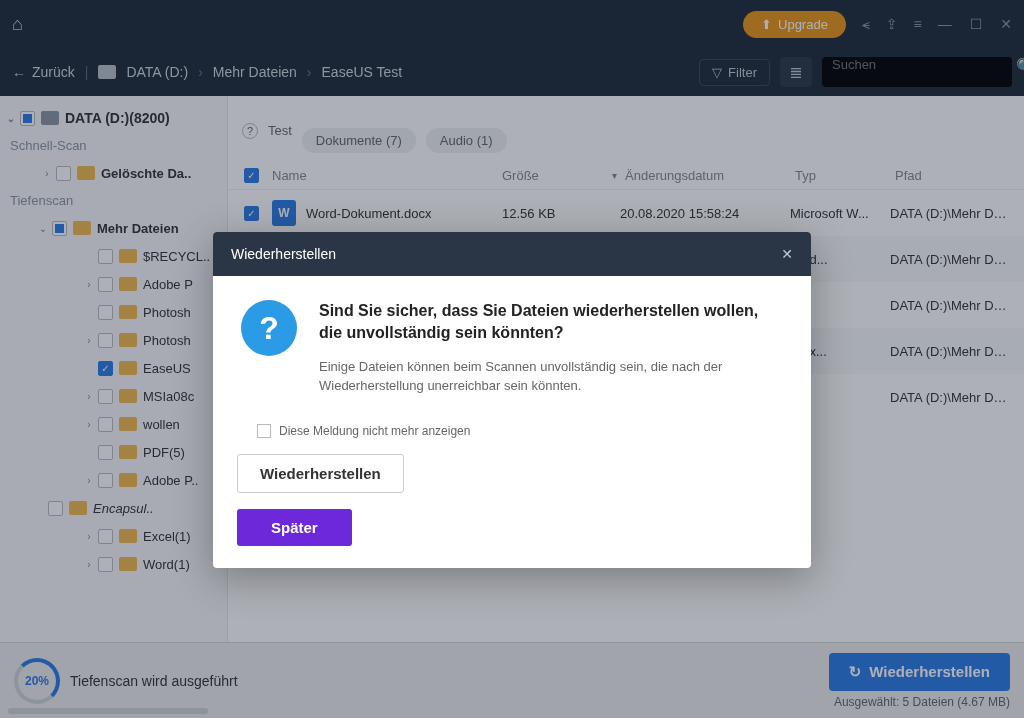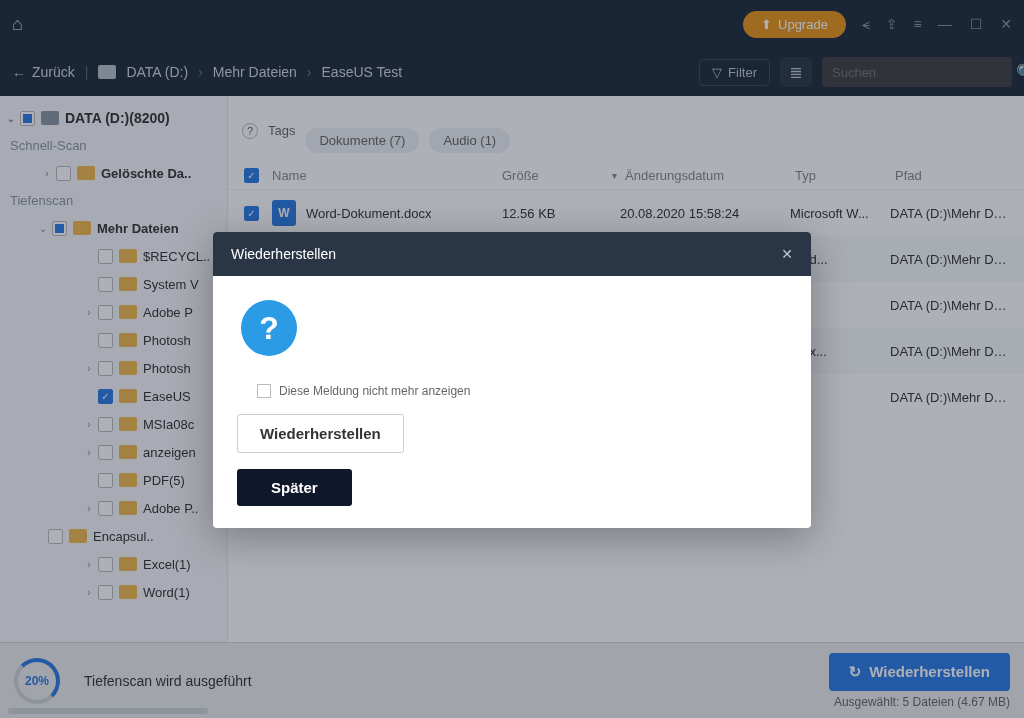--- a/index.html
+++ b/index.html
@@ -15,21 +15,21 @@
 
 .navbar { height: 48px; background: #1e2a3a; display: flex; align-items: center; padding: 0 12px; justify-content: space-between; }
 .nav-left { display: flex; align-items: center; gap: 10px; color: #d0d6dc; font-size: 14px; }
 .nav-back { display: flex; align-items: center; gap: 6px; cursor: pointer; }
 .nav-divider { color: #5a6470; }
 .disk-icon { display: inline-block; width: 18px; height: 14px; background: #b8c0c8; border-radius: 2px; }
 .crumb-sep { color: #6a7480; }
 .nav-right { display: flex; align-items: center; gap: 10px; }
 .filter-btn { background: transparent; border: 1px solid #3a4656; color: #c0c8d0; padding: 5px 12px; border-radius: 4px; cursor: pointer; font-size: 13px; display: flex; align-items: center; gap: 6px; }
 .view-toggle { width: 32px; height: 30px; background: #2a3646; border-radius: 4px; display: flex; align-items: center; justify-content: center; color: #c0c8d0; cursor: pointer; }
-.search-box { background: #404040; border-radius: 4px; display: flex; align-items: center; padding: 0 10px; height: 30px; width: 190px; gap: 8px; }
+.search-box { background: #000000; border-radius: 4px; display: flex; align-items: flex-start; padding: 0 10px; height: 30px; width: 190px; gap: 8px; }
 .search-box input { background: transparent; border: none; color: #c0c8d0; outline: none; flex: 1; font-size: 13px; }
 .search-box .sicon { color: #8a96a4; }
 
 .content { display: flex; height: 546px; background: #fff; }
 .sidebar { width: 228px; background: #f7f8fa; border-right: 1px solid #e5e8eb; overflow-y: auto; padding-top: 8px; font-size: 13px; color: #333; }
 .tree-item { display: flex; align-items: center; padding: 4px 8px 4px 4px; height: 28px; white-space: nowrap; overflow: hidden; }
 .tree-item.root { font-weight: bold; font-size: 14px; }
 .tree-toggle { width: 14px; color: #888; cursor: pointer; font-size: 10px; display: inline-block; text-align: center; }
 .chk { width: 15px; height: 15px; border: 1px solid #bbb; border-radius: 2px; margin: 0 6px 0 2px; cursor: pointer; display: inline-flex; align-items: center; justify-content: center; background: #fff; flex-shrink: 0; }
 .chk.checked { background: #2c7be5; border-color: #2c7be5; }
@@ -51,41 +51,41 @@
 .col-date { flex: 0 0 170px; }
 .col-type { flex: 0 0 100px; }
 .col-path { flex: 1; }
 .list-body { flex: 1; overflow: hidden; }
 .row { display: flex; align-items: center; padding: 10px 14px; font-size: 13px; color: #333; height: 46px; }
 .row:nth-child(even) { background: #f7f9fb; }
 .file-ic { width: 24px; height: 26px; background: #2c7be5; border-radius: 3px; margin-right: 10px; display: flex; align-items: center; justify-content: center; color: #fff; font-weight: bold; font-size: 12px; flex-shrink: 0; }
 .ellipsis { overflow: hidden; text-overflow: ellipsis; white-space: nowrap; }
 
 .status-bar { height: 76px; background: #ededed; border-top: 1px solid #d0d4d8; display: flex; align-items: center; padding: 0 14px; justify-content: space-between; position: relative; }
-.status-left { display: flex; align-items: center; gap: 24px; }
+.status-left { display: flex; align-items: center; gap: 10px; }
 .progress-ring { width: 46px; height: 46px; border-radius: 50%; border: 4px solid #d0d4d8; border-top-color: #2c7be5; border-right-color: #2c7be5; display: flex; align-items: center; justify-content: center; color: #2c7be5; font-size: 12px; font-weight: bold; }
 .status-text .st-title { font-weight: normal; font-size: 14px; color: #333; }
 .status-text .st-sub { font-size: 12px; color: #666; margin-top: 3px; }
 .status-right { text-align: right; }
 .recover-btn { background: #2c7be5; color: #fff; border: none; padding: 10px 20px; border-radius: 4px; font-size: 15px; font-weight: 600; cursor: pointer; display: flex; align-items: center; gap: 8px; }
 .status-selected { font-size: 12px; color: #666; margin-top: 4px; }
 
 .overlay { position: absolute; inset: 0; background: rgba(20,30,45,0.35); display: flex; align-items: flex-start; justify-content: center; }
 .modal { width: 598px; background: #fff; border-radius: 4px; margin-top: 232px; box-shadow: 0 10px 40px rgba(0,0,0,0.3); overflow: hidden; }
 .modal-head { background: #2a3646; color: #fff; padding: 14px 18px; display: flex; justify-content: space-between; align-items: center; font-size: 14px; }
 .modal-close { cursor: pointer; color: #c0c8d0; font-size: 14px; }
 .modal-body { padding: 24px 28px 18px; display: flex; gap: 22px; }
 .q-icon { width: 56px; height: 56px; background: #2c9be5; border-radius: 50%; display: flex; align-items: center; justify-content: center; color: #fff; font-size: 32px; font-weight: bold; flex-shrink: 0; }
 .modal-msg .m-title { font-weight: bold; font-size: 16px; color: #222; line-height: 1.4; }
 .modal-msg .m-sub { font-size: 13px; color: #666; margin-top: 12px; line-height: 1.5; }
 .modal-foot { padding: 10px 24px 22px; display: flex; align-items: flex-start; justify-content: flex-end; gap: 16px; flex-direction: column; }
 .dont-show { display: flex; align-items: center; gap: 8px; font-size: 12px; color: #666; margin-right: auto; margin-left: 20px; }
 .dchk { width: 14px; height: 14px; border: 1px solid #bbb; cursor: pointer; }
 .btn-sec { background: #fff; border: 1px solid #ccc; color: #333; padding: 10px 22px; border-radius: 3px; cursor: pointer; font-size: 15px; font-weight: 600; }
-.btn-pri { background: #0f172a; border: none; color: #fff; padding: 10px 34px; border-radius: 3px; cursor: pointer; font-size: 15px; font-weight: 600; }
+.btn-pri { background: #6d28d9; border: none; color: #fff; padding: 10px 34px; border-radius: 3px; cursor: pointer; font-size: 15px; font-weight: 600; }
 .sbox { position: absolute; left: 8px; bottom: 4px; width: 200px; height: 6px; background: #d0d4d8; border-radius: 3px; }
 </style>
 </head>
 <body>
 
 <div class="titlebar">
   <div class="titlebar-left">
     <span class="home-icon">⌂</span>
   </div>
   <div class="titlebar-right">
@@ -158,26 +158,20 @@
       <span class="tree-label" style="font-weight:bold;">Mehr Dateien</span>
     </div>
     <div id="deep-list">
         <div class="tree-item" style="padding-left: 82px;">
           <span class="tree-toggle"></span>
           <span class="chk"></span>
           <span class="folder-ic"></span>
           <span class="tree-label">$RECYCL..</span>
         </div>
         <div class="tree-item" style="padding-left: 82px;">
-          <span class="tree-toggle"></span>
-          <span class="chk"></span>
-          <span class="folder-ic"></span>
-          <span class="tree-label">System V</span>
-        </div>
-        <div class="tree-item" style="padding-left: 82px;">
           <span class="tree-toggle">›</span>
           <span class="chk"></span>
           <span class="folder-ic"></span>
           <span class="tree-label">Adobe P</span>
         </div>
         <div class="tree-item" style="padding-left: 82px;">
           <span class="tree-toggle"></span>
           <span class="chk"></span>
           <span class="folder-ic"></span>
           <span class="tree-label">Photosh</span>
@@ -197,35 +191,35 @@
         <div class="tree-item" style="padding-left: 82px;">
           <span class="tree-toggle">›</span>
           <span class="chk"></span>
           <span class="folder-ic"></span>
           <span class="tree-label">MSIa08c</span>
         </div>
         <div class="tree-item" style="padding-left: 82px;">
           <span class="tree-toggle">›</span>
           <span class="chk"></span>
           <span class="folder-ic"></span>
-          <span class="tree-label">anzeigen</span>
+          <span class="tree-label">wollen</span>
         </div>
         <div class="tree-item" style="padding-left: 82px;">
           <span class="tree-toggle"></span>
           <span class="chk"></span>
           <span class="folder-ic"></span>
           <span class="tree-label">PDF(5)</span>
         </div>
         <div class="tree-item" style="padding-left: 82px;">
           <span class="tree-toggle">›</span>
           <span class="chk"></span>
           <span class="folder-ic"></span>
           <span class="tree-label">Adobe P..</span>
         </div>
-        <div class="tree-item" style="padding-left: 32px;">
+        <div class="tree-item" style="padding-left: 32px; font-style: italic;">
           <span class="tree-toggle"></span>
           <span class="chk"></span>
           <span class="folder-ic"></span>
           <span class="tree-label">Encapsul..</span>
         </div>
         <div class="tree-item" style="padding-left: 82px;">
           <span class="tree-toggle">›</span>
           <span class="chk"></span>
           <span class="folder-ic"></span>
           <span class="tree-label">Excel(1)</span>
@@ -235,21 +229,21 @@
           <span class="chk"></span>
           <span class="folder-ic"></span>
           <span class="tree-label">Word(1)</span>
         </div>
       </div>
   </div>
 
   <div class="main-panel">
     <div class="tags-bar">
       <span style="border:1px solid #bbb;border-radius:50%;width:16px;height:16px;display:inline-flex;align-items:center;justify-content:center;font-size:11px;">?</span>
-      <span>Tags</span>
+      <span>Test</span>
       <span class="tag-chip">Dokumente (7)</span>
       <span class="tag-chip">Audio (1)</span>
     </div>
     <div class="list-header">
       <div class="col-chk"><span class="chk checked"></span></div>
       <div class="col-name">Name</div>
       <div class="col-size">Größe</div>
       <div class="col-sort">▾</div>
       <div class="col-date">Änderungsdatum</div>
       <div class="col-type">Typ</div>
@@ -336,20 +330,24 @@
 </div>
 
 <div class="overlay">
   <div class="modal">
     <div class="modal-head">
       <span>Wiederherstellen</span>
       <span class="modal-close">✕</span>
     </div>
     <div class="modal-body">
       <div class="q-icon">?</div>
+      <div class="modal-msg">
+        <div class="m-title">Sind Sie sicher, dass Sie Dateien wiederherstellen wollen, die unvollständig sein könnten?</div>
+        <div class="m-sub">Einige Dateien können beim Scannen unvollständig sein, die nach der Wiederherstellung unerreichbar sein könnten.</div>
+      </div>
     </div>
     <div class="modal-foot">
       <div class="dont-show">
         <span class="dchk"></span>
         <span>Diese Meldung nicht mehr anzeigen</span>
       </div>
       <button class="btn-sec">Wiederherstellen</button>
       <button class="btn-pri">Später</button>
     </div>
   </div>

